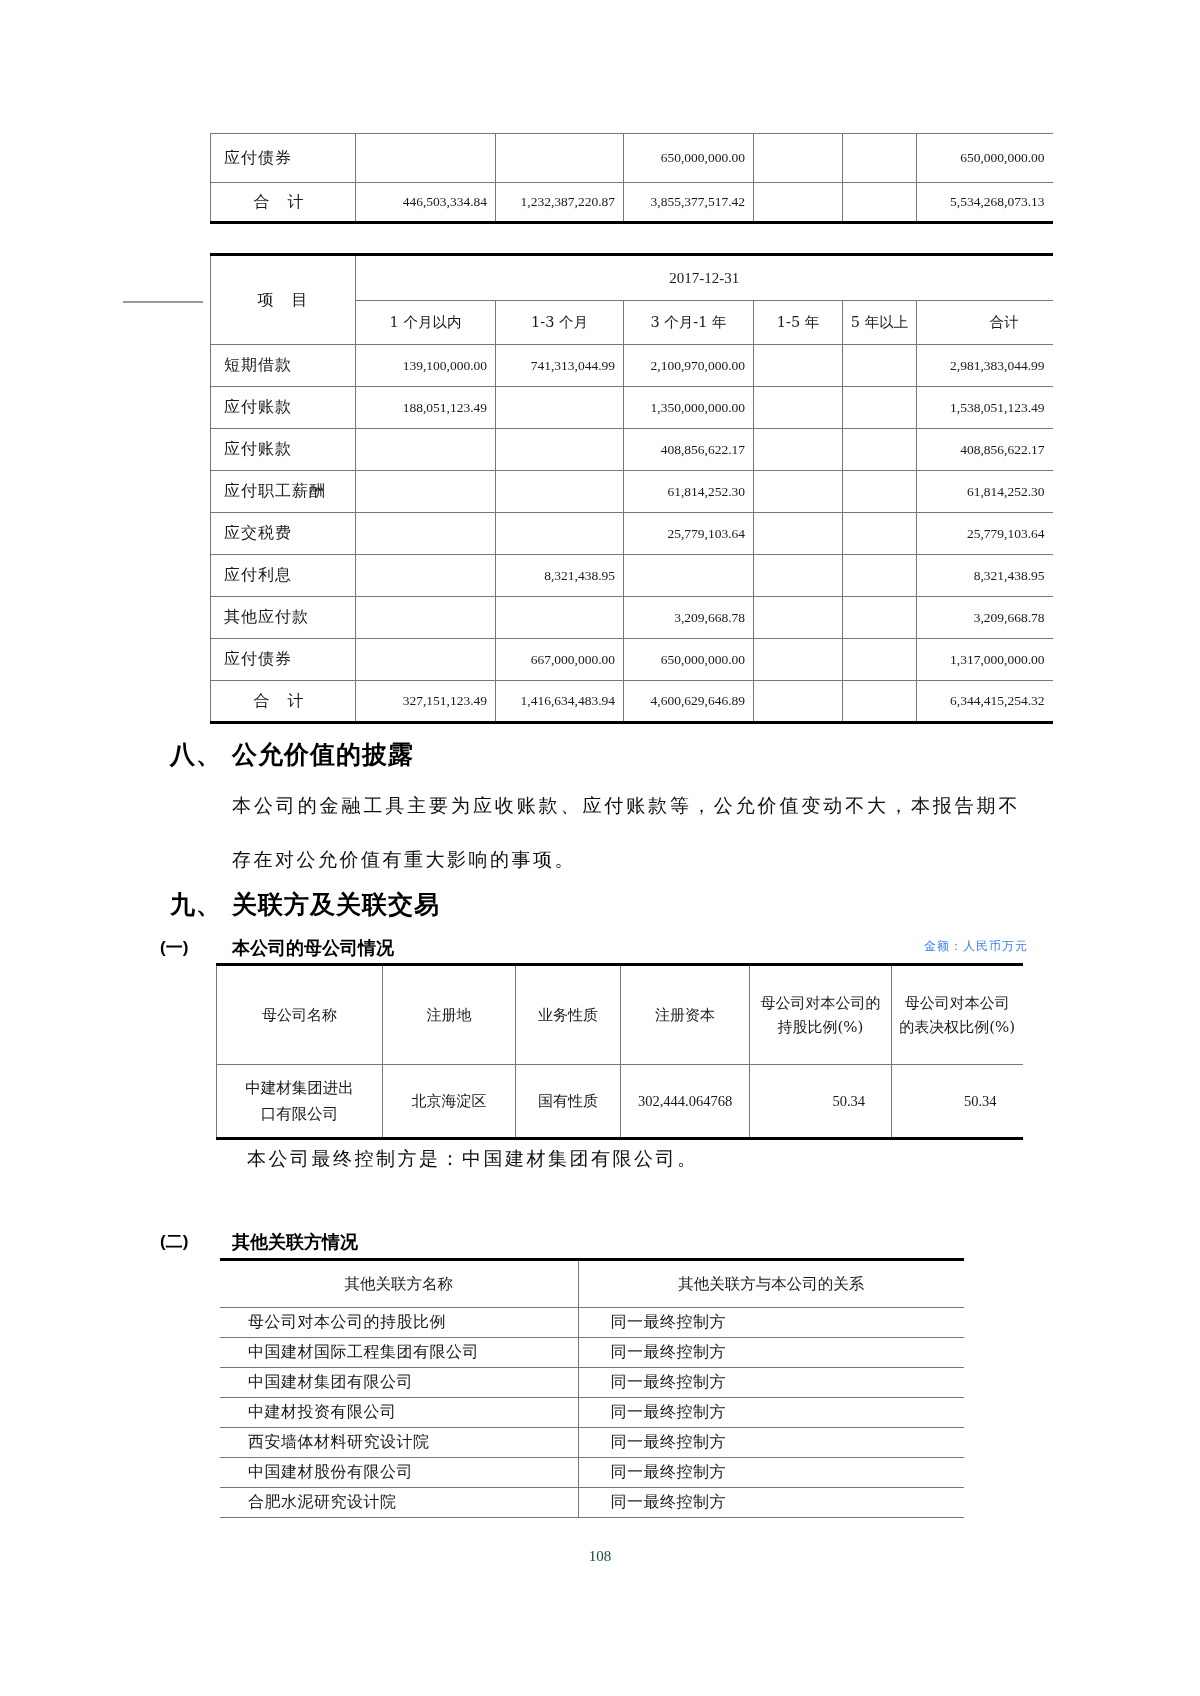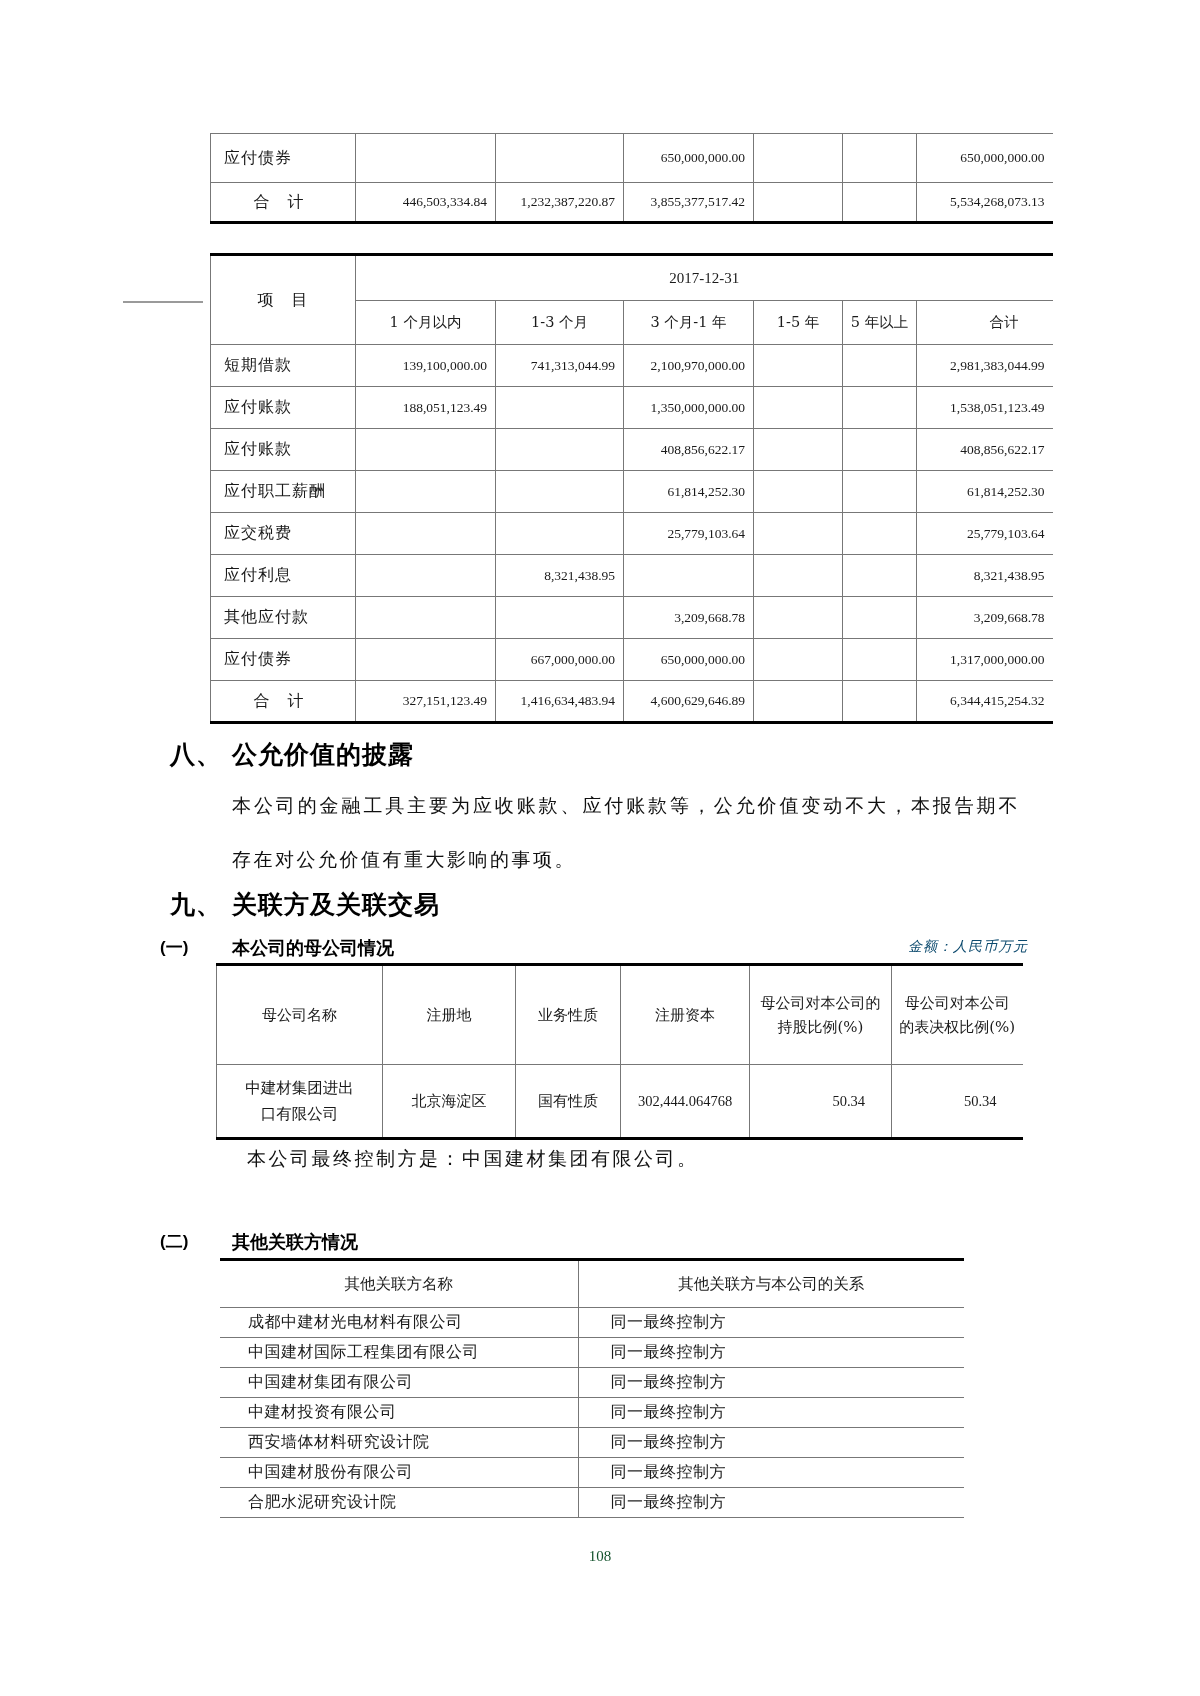--- a/index.html
+++ b/index.html
@@ -63,21 +63,21 @@
     font-family:"Liberation Sans", sans-serif;
     font-weight:700;font-size:18px;color:#000;
   }
   .h2 .num{width:72px;font-size:17px;}
   .body-text{
     position:absolute;
     font-size:19px;line-height:54px;letter-spacing:2.5px;
     text-align:justify;color:#111;
   }
   .unit-note{
-    position:absolute;font-size:14px;color:#0c4a6e;letter-spacing:1px;font-style:italic;
+    position:absolute;font-size:12px;color:#3b82f6;letter-spacing:1px;
   }
 
   
   #mother-table{position:absolute;left:216px;top:963px;width:806px;
     border-top:3px solid #000;border-bottom:3px solid #000;}
   #mother-table th{
     font-weight:normal;font-size:15px;text-align:center;
     border:1px solid #777;padding:4px 6px;line-height:24px;
   }
   #mother-table thead tr{height:100px;}
@@ -325,21 +325,21 @@
         <col style="width:386px">
     </colgroup>
     <thead>
       <tr>
           <th>其他关联方名称</th>
           <th>其他关联方与本公司的关系</th>
         </tr>
     </thead>
     <tbody>
         <tr>
-          <td>成都中建材光电材料有限公司</td>
+          <td>母公司对本公司的持股比例</td>
           <td>同一最终控制方</td>
         </tr>
         <tr>
           <td>中国建材国际工程集团有限公司</td>
           <td>同一最终控制方</td>
         </tr>
         <tr>
           <td>中国建材集团有限公司</td>
           <td>同一最终控制方</td>
         </tr>

